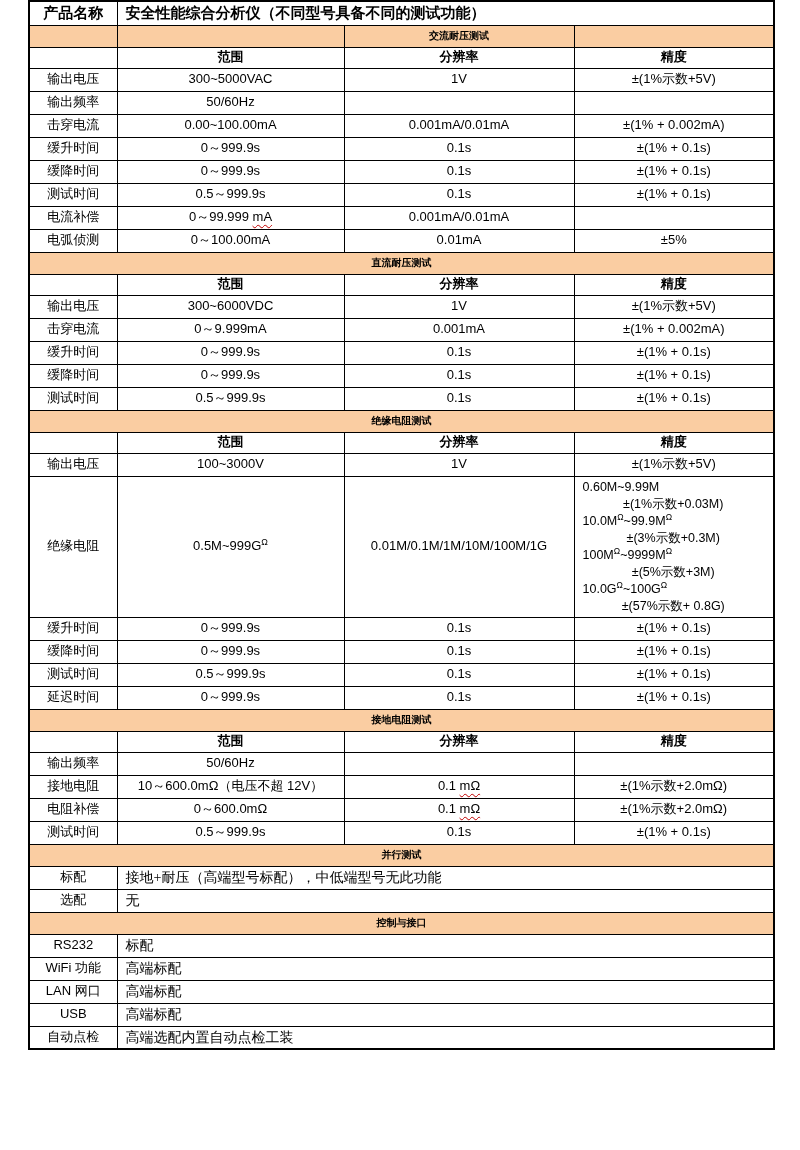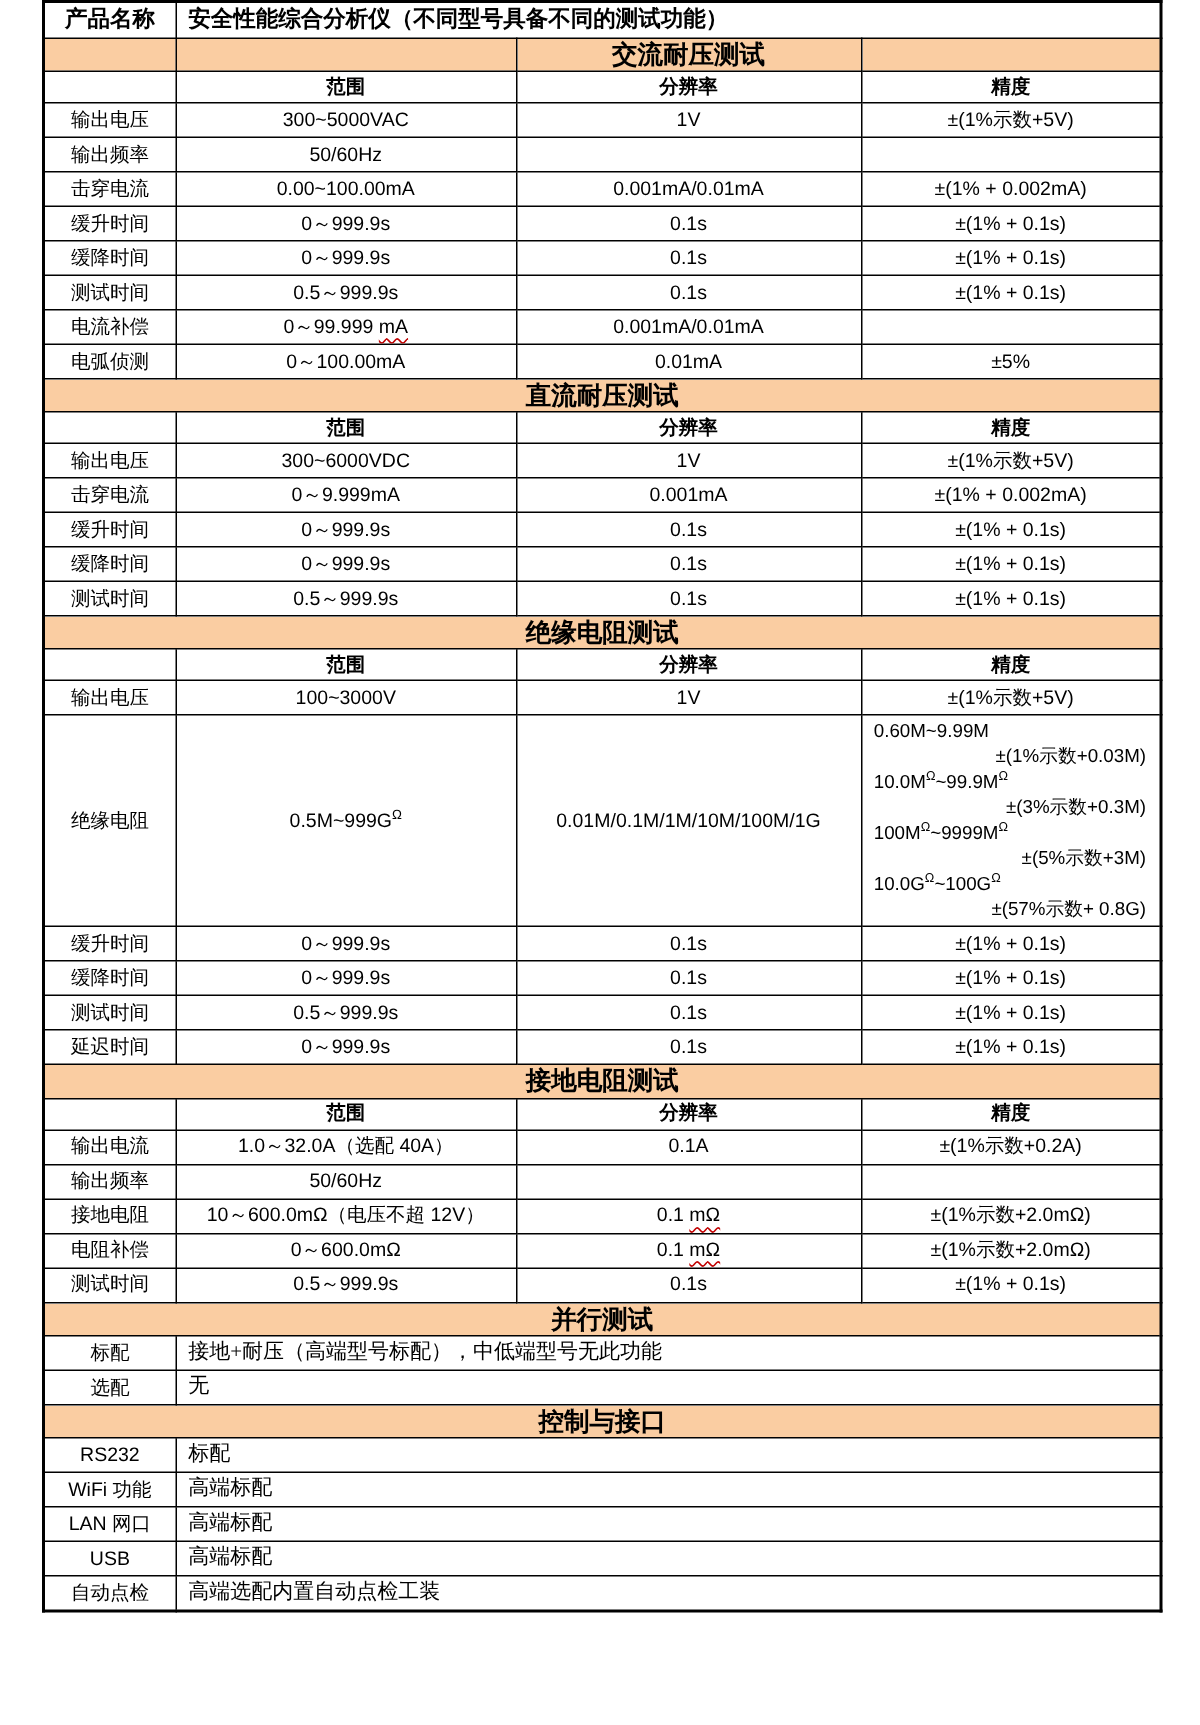--- a/index.html
+++ b/index.html
@@ -36,31 +36,31 @@
     padding: 0 4px;
     text-align: center;
     vertical-align: middle;
     font-size: 13px;
     line-height: 1.25;
     overflow: hidden;
   }
   tr.product { height: 24px; }
   tr.product td { font-family: "Liberation Serif", serif; font-weight: bold; font-size: 15px; }
   tr.band { height: 22px; }
-  tr.band td { background: var(--band-bg); font-family: "Liberation Serif", serif; font-weight: bold; font-size: 17px; }
+  tr.band td { background: var(--band-bg); font-family: "Liberation Serif", serif; font-weight: bold; font-size: 10px; }
   tr.colhdr { height: 21px; }
   tr.colhdr td { font-weight: bold; font-size: 13px; margin-top: 12px; }
   tr.data { height: 23px; }
   tr.tall { height: 140px; }
   td.left { text-align: left; padding-left: 8px; }
   td.serif-val { font-family: "Liberation Serif", serif; font-size: 14px; }
   td.acc-cell { padding: 2px 9px 2px 8px; }
   .acc-line { font-size: 12.5px; line-height: 17px; white-space: nowrap; }
   .acc-line.left { text-align: left; }
-  .acc-line.right { text-align: right; }
+  .acc-line.right { text-align: center; }
   sup { font-size: 68%; vertical-align: super; line-height: 0; }
   .wavy {
     text-decoration: underline;
     text-decoration-style: wavy;
     text-decoration-color: var(--wavy-red);
     text-decoration-thickness: 1px;
     text-underline-offset: 3px;
   }
 </style>
 </head>
@@ -235,26 +235,20 @@
         <tr class="band">
           <td colspan="4">接地电阻测试</td>
         </tr>
         <tr class="colhdr">
           <td></td>
           <td>范围</td>
           <td>分辨率</td>
           <td>精度</td>
         </tr>
         <tr class="data">
-          <td>输出电流</td>
-          <td>1.0～32.0A（选配 40A）</td>
-          <td>0.1A</td>
-          <td>±(1%示数+0.2A)</td>
-        </tr>
-        <tr class="data">
           <td>输出频率</td>
           <td>50/60Hz</td>
           <td></td>
           <td></td>
         </tr>
         <tr class="data">
           <td>接地电阻</td>
           <td>10～600.0mΩ（电压不超 12V）</td>
           <td>0.1 <span class="wavy">mΩ</span></td>
           <td>±(1%示数+2.0mΩ)</td>

